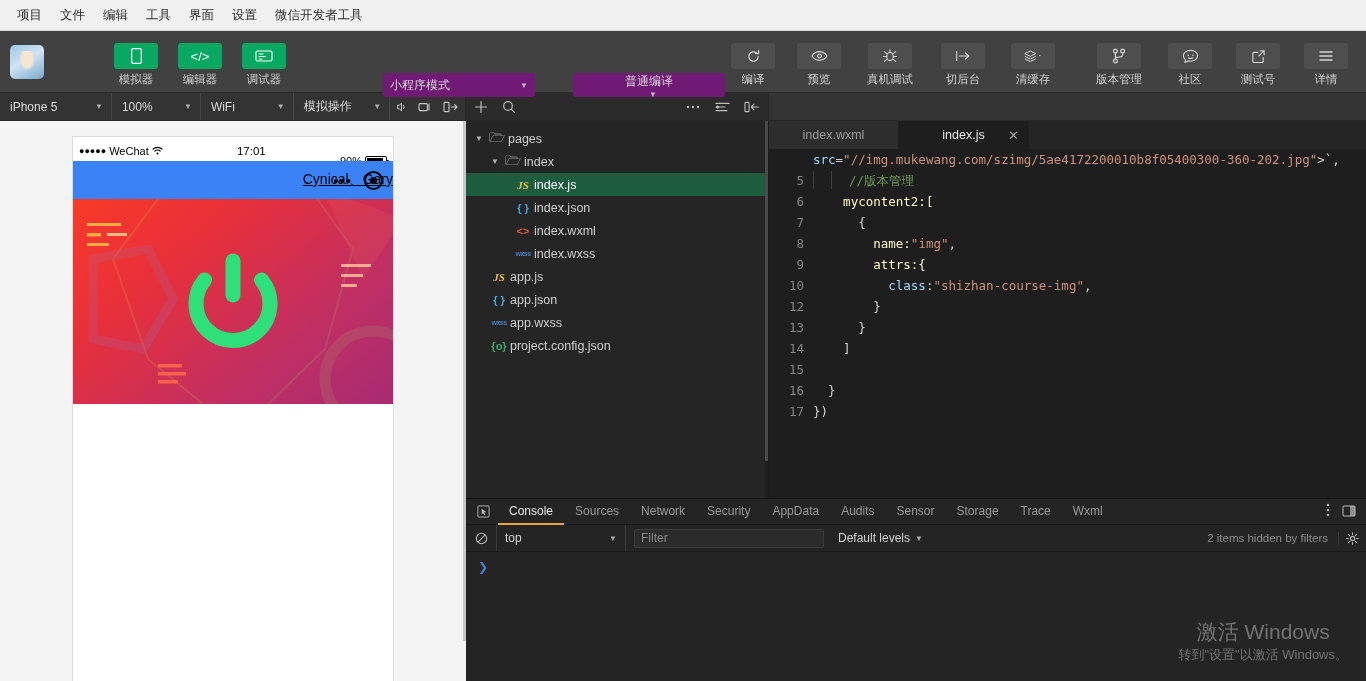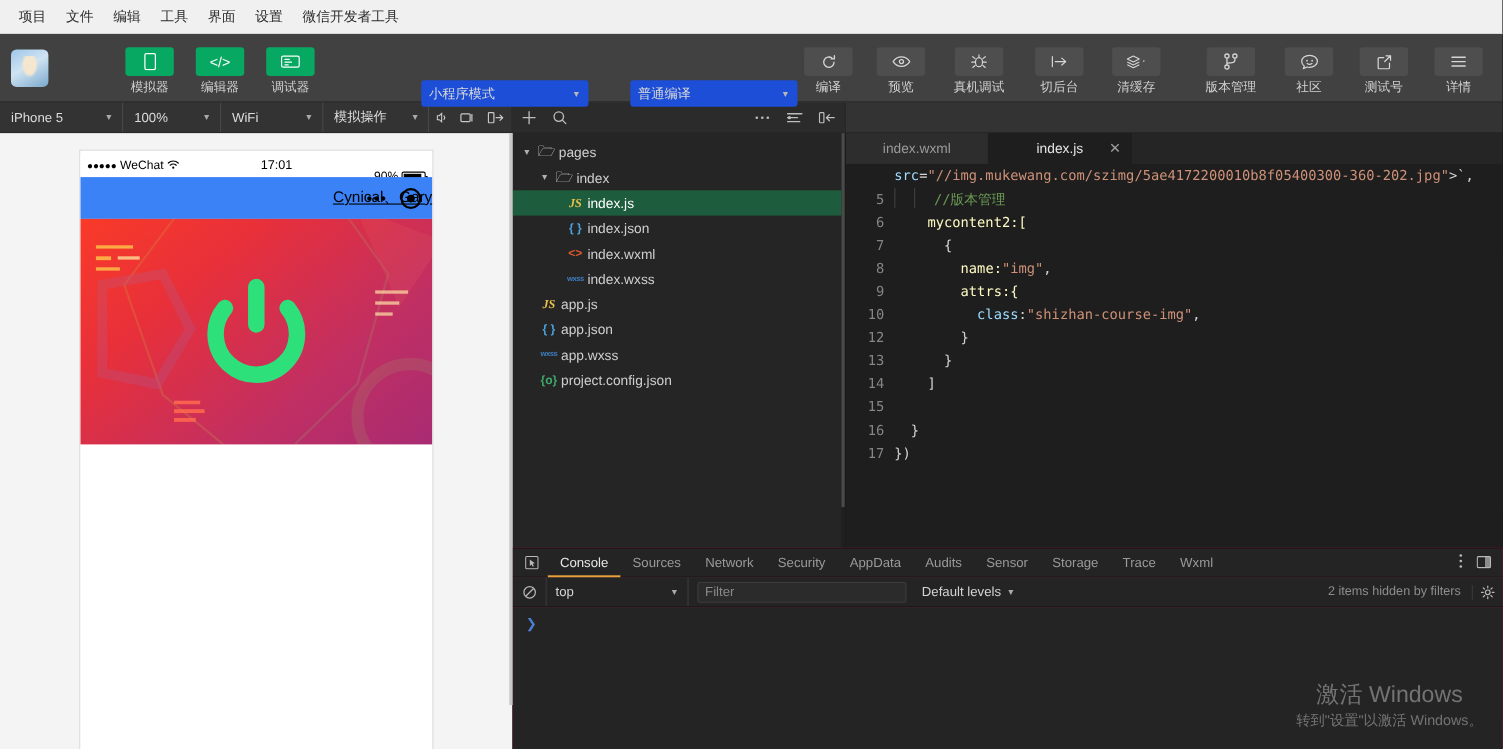--- a/index.html
+++ b/index.html
@@ -41,29 +41,29 @@
   }
   .tb-icon {
     width: 44px; height: 26px; border-radius: 3px; display: flex;
     align-items: center; justify-content: center; color: #d6d6d6; font-size: 13px;
     background: #4e4e4e;
   }
   .tb-icon.green { background: #07a862; color: #ffffff; }
   .tb-btn .tb-label { font-size: 11.5px; color: #d2d2d2; white-space: nowrap; }
 
   .tb-select {
-    height: 24px; background: #1d4ed8; border-radius: 3px;
+    height: 24px; background: #701a75; border-radius: 3px;
     display: flex; align-items: center; justify-content: space-between;
     padding: 0 7px; color: #d8d8d8; font-size: 12px; cursor: default;
   }
   .tb-select .caret { font-size: 8px; color: #b8b8b8; margin-left: 8px; }
 
   .group-left  { position: absolute; left: 110px; top: 12px; display: flex; gap: 12px; }
   .group-mode  { position: absolute; left: 383px; top: 42px; }
-  .group-comp  { position: absolute; left: 573px; top: 42px; }
+  .group-comp  { position: absolute; left: 573px; top: 42px; flex-direction: column; }
   .group-acts  { position: absolute; left: 727px; top: 12px; display: flex; gap: 14px; }
   .group-right { position: absolute; right: 14px; top: 12px; display: flex; gap: 16px; }
 
   
   .bar2 { height: 28px; background: #333333; display: flex; flex: 0 0 28px; border-bottom: 1px solid #272727; }
   .bar2-sim { width: 466px; display: flex; align-items: center; border-right: 1px solid #272727; }
   .sim-sel {
     height: 100%; display: flex; align-items: center; justify-content: space-between;
     padding: 0 8px 0 10px; color: #dcdcdc; font-size: 12px;
     border-right: 1px solid #474747; cursor: default; white-space: nowrap;
@@ -143,21 +143,21 @@
   .gut { width: 44px; flex: 0 0 44px; text-align: right; padding-right: 9px; color: #858585; user-select: none; }
   .src { flex: 1; color: #d4d4d4; white-space: pre-wrap; word-break: break-all; padding-right: 4px; }
   .kw { color: #9cdcfe; } .str { color: #ce9178; } .cmt { color: #6a9955; }
   .pun { color: #d4d4d4; } .prop { color: #fef9c3; }
   .guide { display:inline-block; border-left: 1px solid #404040; height: 18px; vertical-align: -4px; width: 18px; }
   .estatus { height: 26px; flex: 0 0 26px; background: #3a3a3a; display: flex; align-items: center;
              font-size: 11.5px; color: #cfcfcf; padding: 0 14px; gap: 22px; }
   .estatus .sp { flex: 1; }
 
   
-  .devtools { height: 183px; flex: 0 0 183px; background: #be185d; display: flex; flex-direction: column;
+  .devtools { height: 183px; flex: 0 0 183px; background: #bef264; display: flex; flex-direction: column;
               border-top: 1px solid #161616; justify-content: center; }
   .dt-tabs { height: 26px; flex: 0 0 26px; display: flex; align-items: center; background: #242424;
              border-bottom: 1px solid #1a1a1a; padding-left: 2px; }
   .dt-inspect { width: 30px; display: flex; align-items: center; justify-content: center; color: #b9b9b9; font-size: 12px; }
   .dt-tab { height: 26px; padding: 0 11px; display: flex; align-items: center; font-size: 12px;
             color: #9a9a9a; cursor: default; border-bottom: 2px solid transparent; }
   .dt-tab.active { color: #e6e6e6; border-bottom-color: #e8a33d; }
   .dt-right { margin-left: auto; display: flex; align-items: center; gap: 12px; padding-right: 10px; color: #b9b9b9; font-size: 14px; }
   .dt-toolbar { height: 27px; flex: 0 0 27px; display: flex; align-items: center; background: #242424;
                 border-bottom: 1px solid #1a1a1a; gap: 0; }

